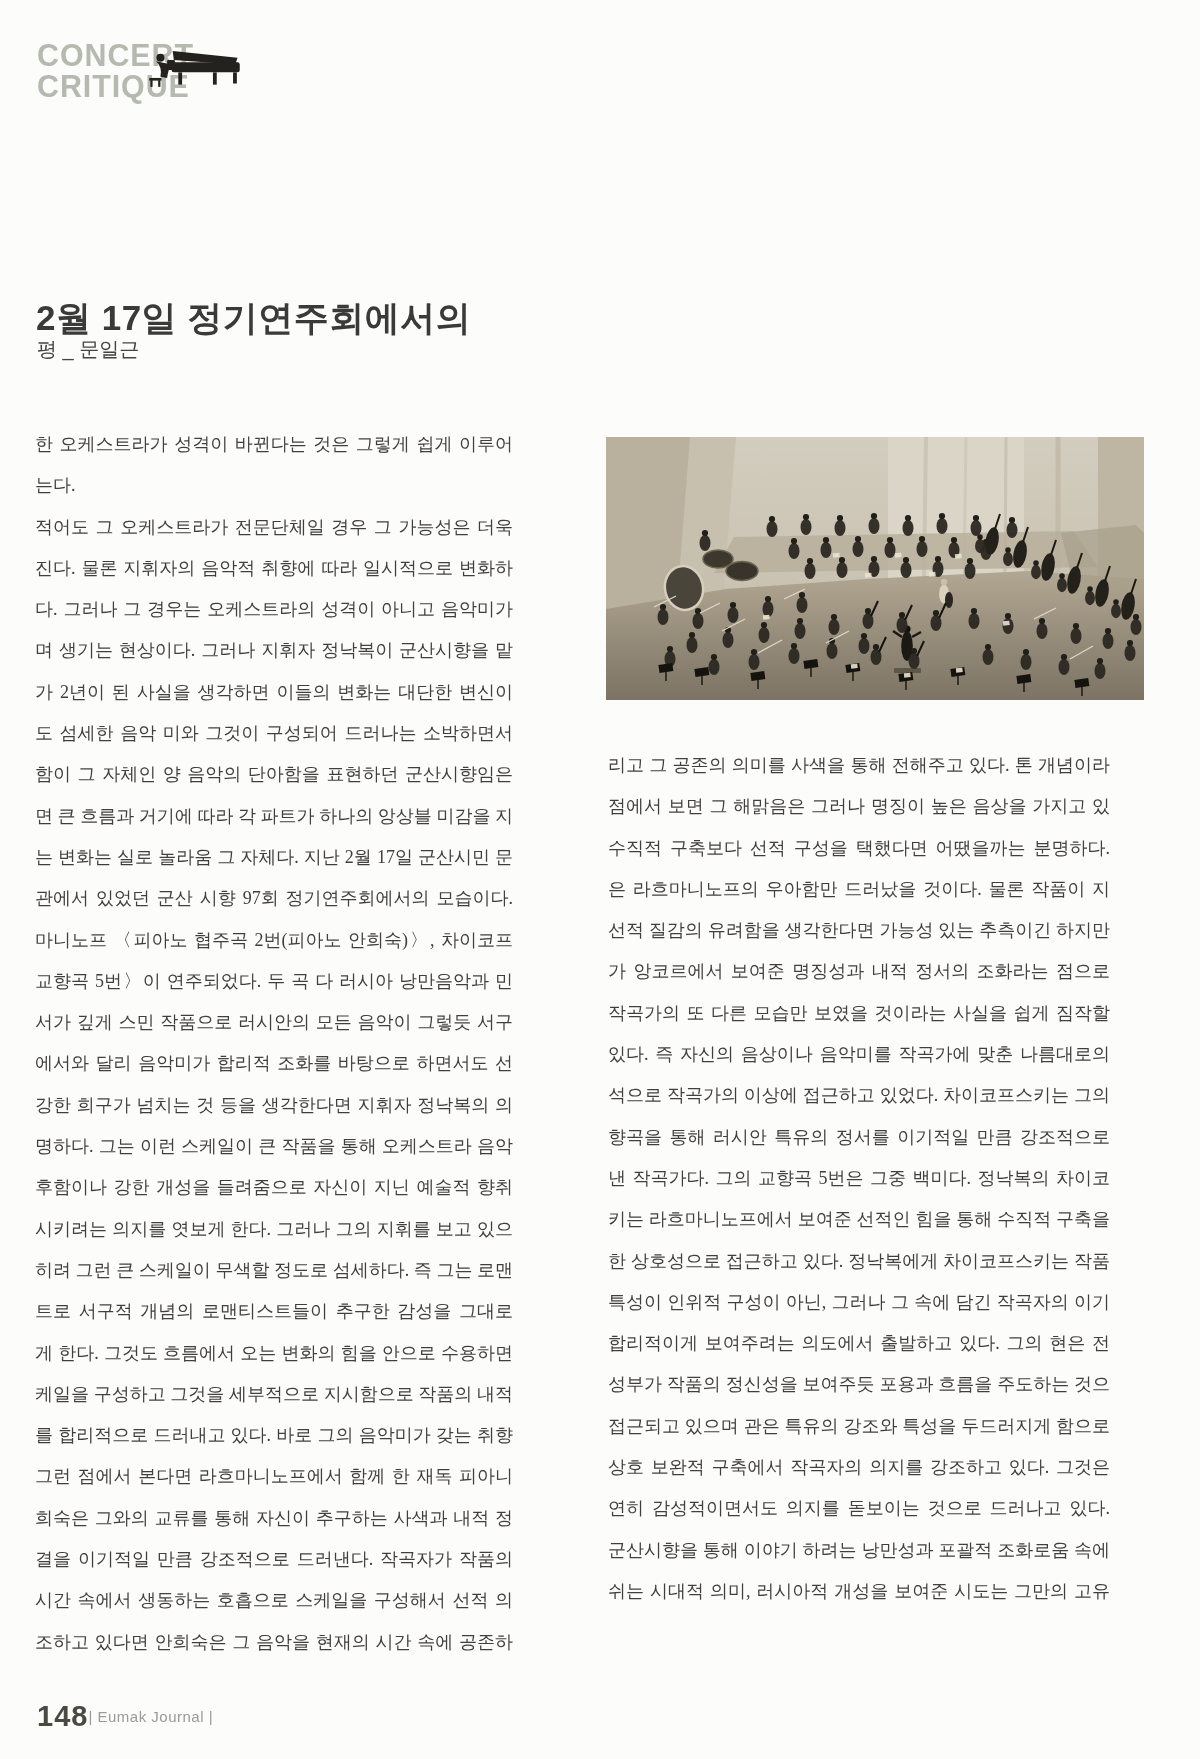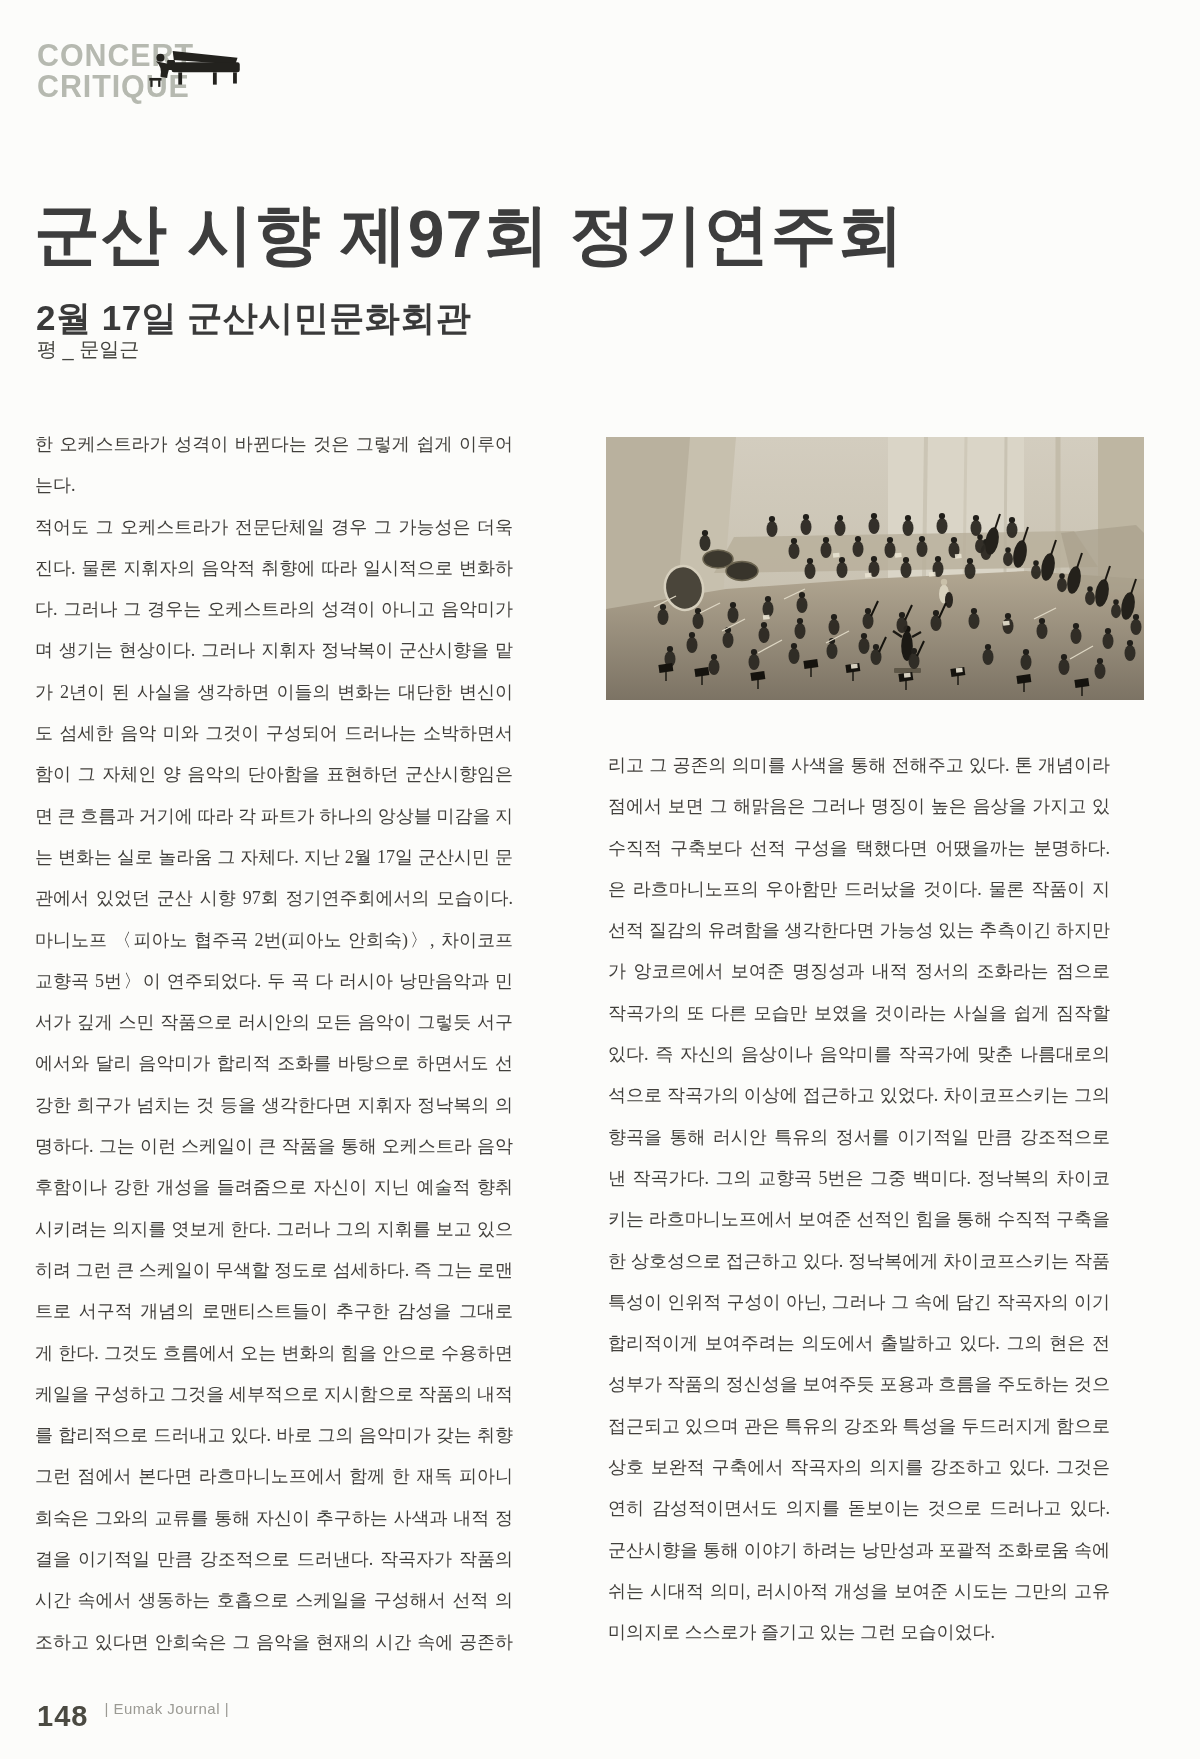--- a/index.html
+++ b/index.html
@@ -25,21 +25,21 @@
   .photo{position:absolute;left:606px;top:437px;width:538px;height:263px;margin:0;}
   .photo svg{display:block;width:100%;height:100%;}
   
   .col{position:absolute;font-size:18px;color:#413f3b;}
   .col-left{left:35px;top:424px;width:478px;}
   .col-right{left:608px;top:745px;width:502px;}
   .col .line{height:41.3px;line-height:41.3px;overflow:hidden;
              text-align:justify;text-align-last:justify;}
   .col .line.nj{text-align-last:left;}
   
-  .footer{position:absolute;left:37px;top:1700px;display:flex;align-items:flex-start;gap:16px;}
+  .footer{position:absolute;left:37px;top:1700px;display:flex;align-items:center;}
   .pagenum{font-family:"Liberation Sans","DejaVu Sans",sans-serif;font-weight:800;
            font-size:29px;color:#4b4a42;letter-spacing:1px;}
   .journal{font-family:"Liberation Sans","DejaVu Sans",sans-serif;
            font-size:15px;color:#9b9a94;letter-spacing:.5px;}
 </style>
 </head>
 <body>
 
 <div class="page">
 
@@ -56,22 +56,21 @@
       <rect x="9" y="27" width="2" height="6"></rect>
       <polygon points="22,1 80,7 78,13 23,9"></polygon>
       <rect x="17" y="9" width="7" height="9" rx="1"></rect>
       <rect x="21" y="11" width="61" height="9" rx="2"></rect>
       <rect x="27" y="20" width="3.4" height="11"></rect>
       <rect x="58" y="20" width="3.4" height="11"></rect>
       <rect x="76" y="20" width="3.4" height="10"></rect>
     </g>
   </svg>
 
-  <h1 class="title">군산 시향 제97회 정기연주회</h1>
-  <h2 class="subtitle">2월 17일 군산시민문화회관</h2>
+  <h2 class="subtitle">2월 17일 정기연주회에서의</h2>
   <div class="byline">평 _ 문일근</div>
 
   <figure class="photo">
     <svg viewBox="0 0 538 263" preserveAspectRatio="none">
       <defs>
         <linearGradient id="wallg" x1="0" y1="0" x2="0" y2="1">
           <stop offset="0" stop-color="#d3cdbf"></stop>
             <stop offset="1" stop-color="#c2bba9"></stop>
         </linearGradient>
         <linearGradient id="floorg" x1="0" y1="0" x2="0" y2="1">
@@ -338,21 +337,20 @@
       <div class="line">키는 라흐마니노프에서 보여준 선적인 힘을 통해 수직적 구축을 더</div>
       <div class="line">한 상호성으로 접근하고 있다. 정낙복에게 차이코프스키는 작품의</div>
       <div class="line">특성이 인위적 구성이 아닌, 그러나 그 속에 담긴 작곡자의 이기를</div>
       <div class="line">합리적이게 보여주려는 의도에서 출발하고 있다. 그의 현은 전체</div>
       <div class="line">성부가 작품의 정신성을 보여주듯 포용과 흐름을 주도하는 것으로</div>
       <div class="line">접근되고 있으며 관은 특유의 강조와 특성을 두드러지게 함으로서</div>
       <div class="line">상호 보완적 구축에서 작곡자의 의지를 강조하고 있다. 그것은 당</div>
       <div class="line">연히 감성적이면서도 의지를 돋보이는 것으로 드러나고 있다. 그가</div>
       <div class="line">군산시향을 통해 이야기 하려는 낭만성과 포괄적 조화로움 속에 숨</div>
       <div class="line">쉬는 시대적 의미, 러시아적 개성을 보여준 시도는 그만의 고유의</div>
-      <div class="line nj">미의지로 스스로가 즐기고 있는 그런 모습이었다.</div>
     </section>
 
   <div class="footer">
     <span class="pagenum">148</span>
     <span class="journal">| Eumak Journal |</span>
   </div>
 
 </div>
 
 </body></html>

